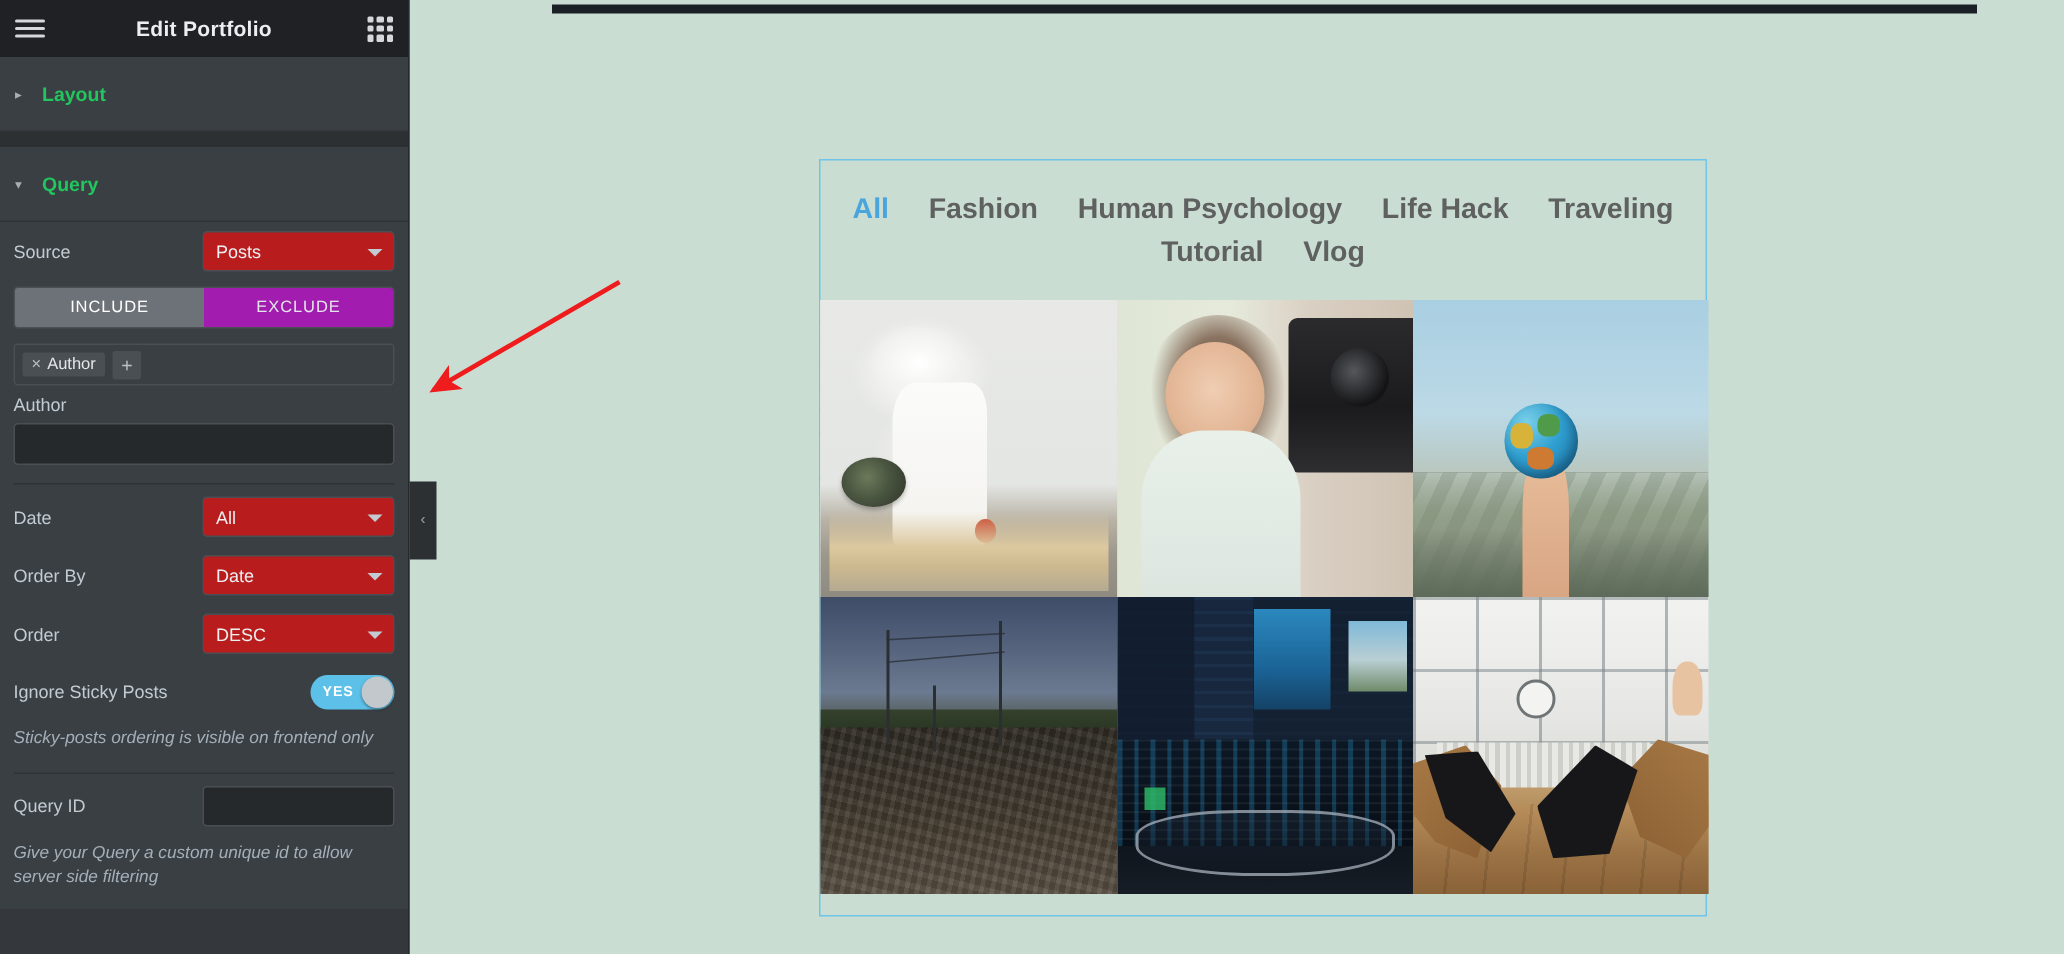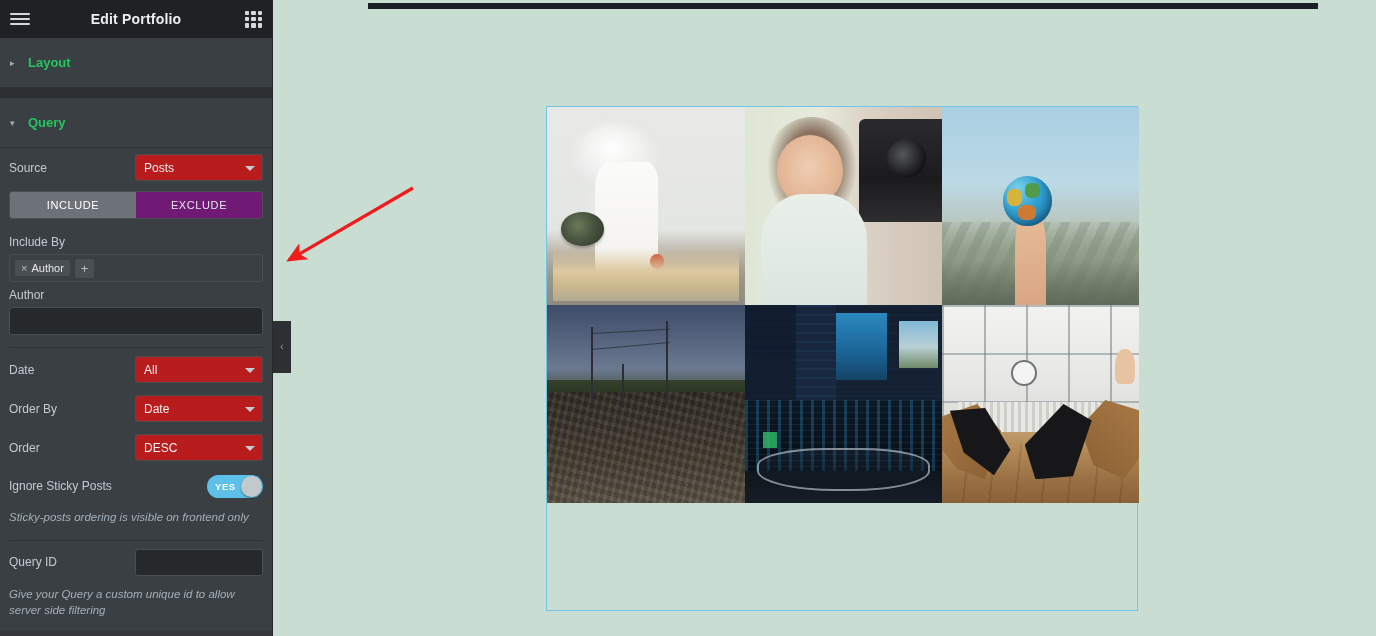--- a/index.html
+++ b/index.html
@@ -68,21 +68,21 @@
     border-top: 5px solid #c2cbd2;
   }
   .seg {
     display: flex; width: 100%; height: 28px;
     border: 1px solid #4a4f54; border-radius: 3px; overflow: hidden;
     margin: 4px 0 10px;
   }
   .seg div {
     flex: 1; display: flex; align-items: center; justify-content: center;
     font-size: 11px; letter-spacing: .6px; color: #e3e6e8;
-    cursor: pointer; background: #701a75;
+    cursor: pointer; background: #a21caf;
   }
   .seg div.on { background: #6d7278; color: #fff; }
   .field-label { color: #c2cbd2; font-size: 12px; padding: 6px 0 5px; }
   .tagbox {
     width: 100%; min-height: 28px; background: transparent;
     border: 1px solid #4a4f54; border-radius: 3px;
     display: flex; align-items: center; gap: 5px; padding: 3px 5px;
   }
   .chip {
     background: #4a4f54; border-radius: 2px; color: #e3e6e8;
@@ -429,21 +429,20 @@
         <span>Posts</span>
         <span class="arrow"></span>
       </div>
     </div>
 
     <div class="seg">
       <div class="on">INCLUDE</div>
       <div>EXCLUDE</div>
     </div>
 
-    <div class="field-label">Include By</div>
     <div class="tagbox">
       <span class="chip">
         <span class="x">×</span>
         <span>Author</span>
       </span>
       <span class="plus">+</span>
     </div>
 
     <div class="field-label">Author</div>
     <div class="textinput"></div>
@@ -496,20 +495,29 @@
 </div>
 
 <div id="collapse">
   <span class="chev">‹</span>
 </div>
 
 <div id="topbar"></div>
 
 <div id="portfolio">
 
+  <div id="filters">
+    <span class="f active">All</span>
+    <span class="f">Fashion</span>
+    <span class="f">Human Psychology</span>
+    <span class="f">Life Hack</span>
+    <span class="f">Traveling</span>
+    <span class="f">Tutorial</span>
+    <span class="f">Vlog</span>
+  </div>
 
   <div id="grid">
 
     <div class="cell ph-chef">
       <div class="chef-body"></div>
       <div class="chef-bowl"></div>
       <div class="chef-tomato"></div>
     </div>
 
     <div class="cell ph-vlog">

